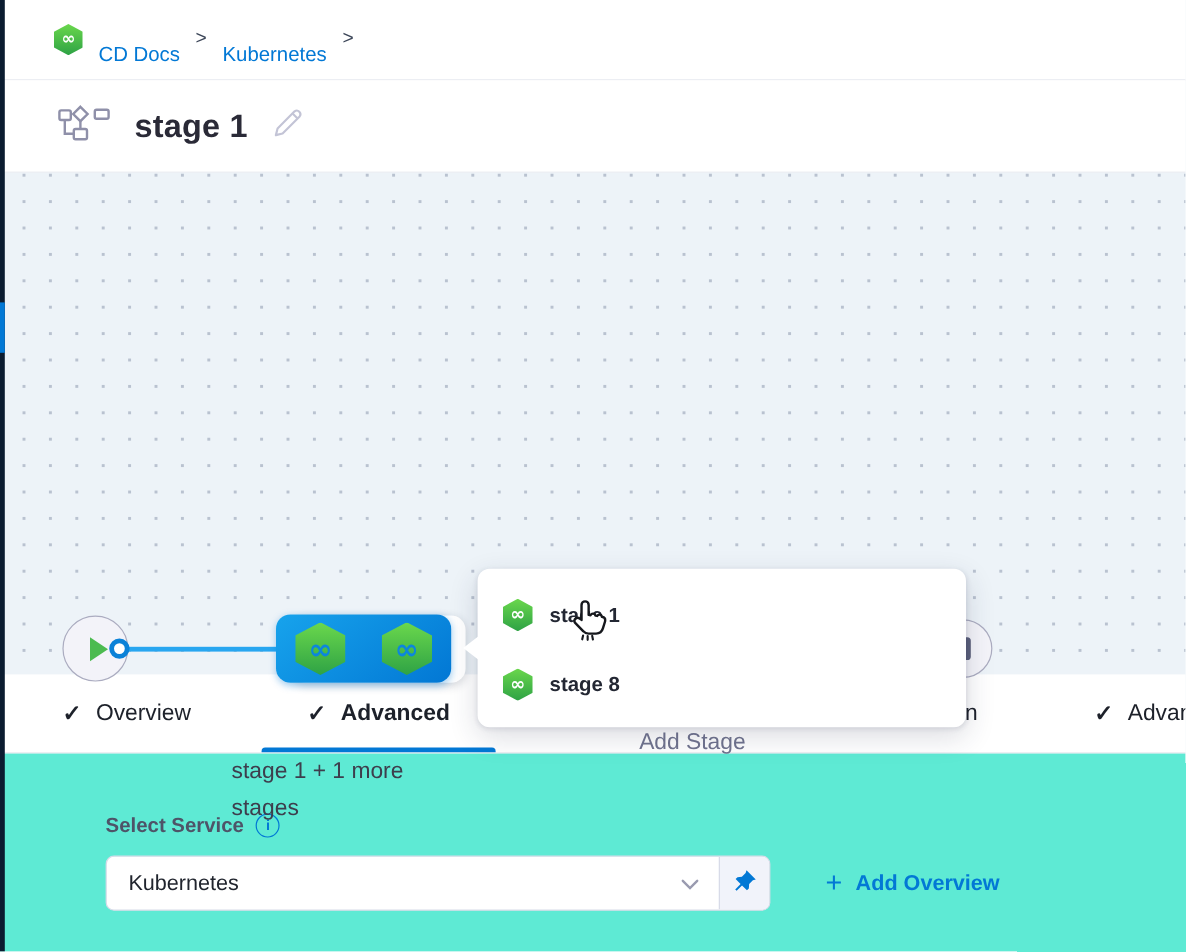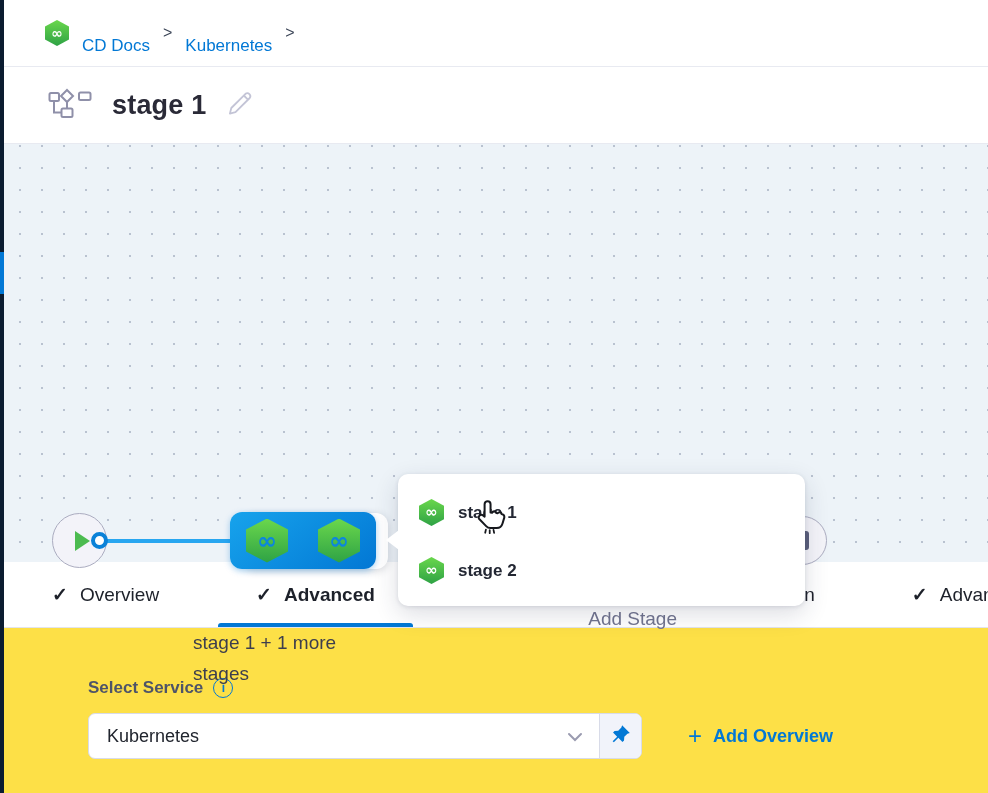--- a/index.html
+++ b/index.html
@@ -48,21 +48,21 @@
   .stage-node { position:absolute; left:230px; top:368px; width:146px; height:57px; border-radius:12px;
     background:linear-gradient(140deg,#17a3ec 0%,#0277d4 100%); box-shadow:0 2px 6px rgba(2,120,213,.35);
     display:flex; align-items:center; justify-content:space-between; padding:0 16px; z-index:2; cursor:pointer; }
 
   .end-node { position:absolute; left:778px; top:372px; width:49px; height:49px; border-radius:50%;
     background:#f4f4f9; border:1.5px solid #abacc0; display:flex; align-items:center; justify-content:center; z-index:1; cursor:pointer; }
   .stop-rect { width:13px; height:19px; border-radius:3px; background:#5c607c; }
 
   .node-label { position:absolute; left:193px; top:483px; width:204px; text-align:left;
     font-size:19px; color:#3d3e4d; line-height:31px; z-index:2; }
-  .add-stage { position:absolute; left:477px; top:464px; width:200px; text-align:right;
+  .add-stage { position:absolute; left:477px; top:464px; width:200px; text-align:center;
     font-size:19px; color:#71748f; z-index:2; cursor:pointer; }
 
   
   .stage-popup { position:absolute; left:398px; top:330px; width:407px; height:132px; background:#fff; border-radius:10px;
     box-shadow:0 8px 24px rgba(35,45,75,.16), 0 1px 4px rgba(35,45,75,.12); z-index:5; padding:25px 0 0 21px; }
   .stage-popup .arrow { position:absolute; left:-12px; top:56px; width:0; height:0;
     border-top:10px solid transparent; border-bottom:10px solid transparent; border-right:13px solid #fff; }
   .popup-row { display:flex; align-items:center; gap:14px; margin-bottom:31px; cursor:pointer; }
   .popup-row .label { font-size:17px; font-weight:bold; color:#232733; }
 
@@ -70,21 +70,21 @@
 
   
   .tab-bar { height:66px; background:#fff; border-bottom:1px solid #e2e4ec; display:flex; align-items:stretch;
     padding-left:14px; overflow:hidden; white-space:nowrap; }
   .tab { display:flex; align-items:center; gap:12px; padding:0 38px; margin-right:21px; font-size:19px; color:#1d212a; position:relative; cursor:pointer; flex:none; }
   .tab .check { font-size:19px; font-weight:bold; color:#1d212a; }
   .tab.active { font-weight:bold; }
   .tab.active::after { content:""; position:absolute; left:0; right:0; bottom:0; height:4px; background:#0278d5; border-radius:3px 3px 0 0; }
 
   
-  .panel { height:165px; background:#fde047; padding:50px 4px 0 88px; }
+  .panel { height:165px; background:#5eead4; padding:50px 4px 0 88px; }
   .field-label-row { display:flex; align-items:center; gap:10px; margin-bottom:15px; }
   .field-label { font-size:17px; font-weight:bold; color:#4e5468; }
   .info-icon { width:20px; height:20px; border-radius:50%; border:1.8px solid #0278d5; color:#0278d5;
     display:inline-flex; align-items:center; justify-content:center; font-size:12px; font-weight:bold; cursor:pointer; }
   .controls-row { display:flex; align-items:center; }
   .select-group { display:flex; width:554px; height:46px; border:1px solid #d8dbe8; border-radius:7px; background:#fff; overflow:hidden; }
   .select-field { flex:1; display:flex; align-items:center; justify-content:space-between; padding:0 16px 0 18px; font-size:18px; color:#21252e; cursor:pointer; }
   .pin-btn { width:42px; border-left:1px solid #d8dbe8; background:#f1f3fa; display:flex; align-items:center; justify-content:center; cursor:pointer; }
   .add-service { margin-left:46px; display:flex; align-items:center; gap:11px; color:#0278d5; font-size:18px; font-weight:bold; cursor:pointer; }
   .add-service .plus { font-size:24px; font-weight:normal; line-height:1; }
@@ -157,21 +157,21 @@
     <div class="popup-row">
       <div class="hex md">
           <span>∞</span>
         </div>
       <span class="label">stage 1</span>
     </div>
     <div class="popup-row">
       <div class="hex md">
           <span>∞</span>
         </div>
-      <span class="label">stage 2</span>
+      <span class="label">stage 8</span>
     </div>
   </div>
 
   <div class="cursor-icon">
     <svg width="38" height="38" viewBox="0 0 32 32">
       <path d="M12.3 6 c0-1.4 1.1-2.5 2.5-2.5 s2.5 1.1 2.5 2.5 v7 l1.3.2 c.3-.6.9-1.1 1.7-1.1 .9 0 1.6.6 1.8 1.4 l1.2.2 c.3-.5.9-.9 1.5-.9 .9 0 1.7.7 1.8 1.6 l.5.1 c1 .2 1.8 1.1 1.8 2.1 0 .3 0 .7-.1 1 l-1.5 4.9 c-.6 2.1-2.6 3.6-4.8 3.6 h-5.3 c-1.4 0-2.7-.6-3.6-1.6 l-5.6-5.7 c-.9-.9-.9-2.3 0-3.1 .8-.8 2.1-.9 3-.2 l1.3 1 z" fill="#ffffff" stroke="#16181d" stroke-width="1.7" stroke-linejoin="round"></path>
       <path d="M13.4 27.5 l-.6 2.6 M16.6 27.9 l0 2.6 M19.8 27.7 l.5 2.5" fill="none" stroke="#16181d" stroke-width="1.5" stroke-linecap="round"></path>
     </svg>
   </div>
 </div>

